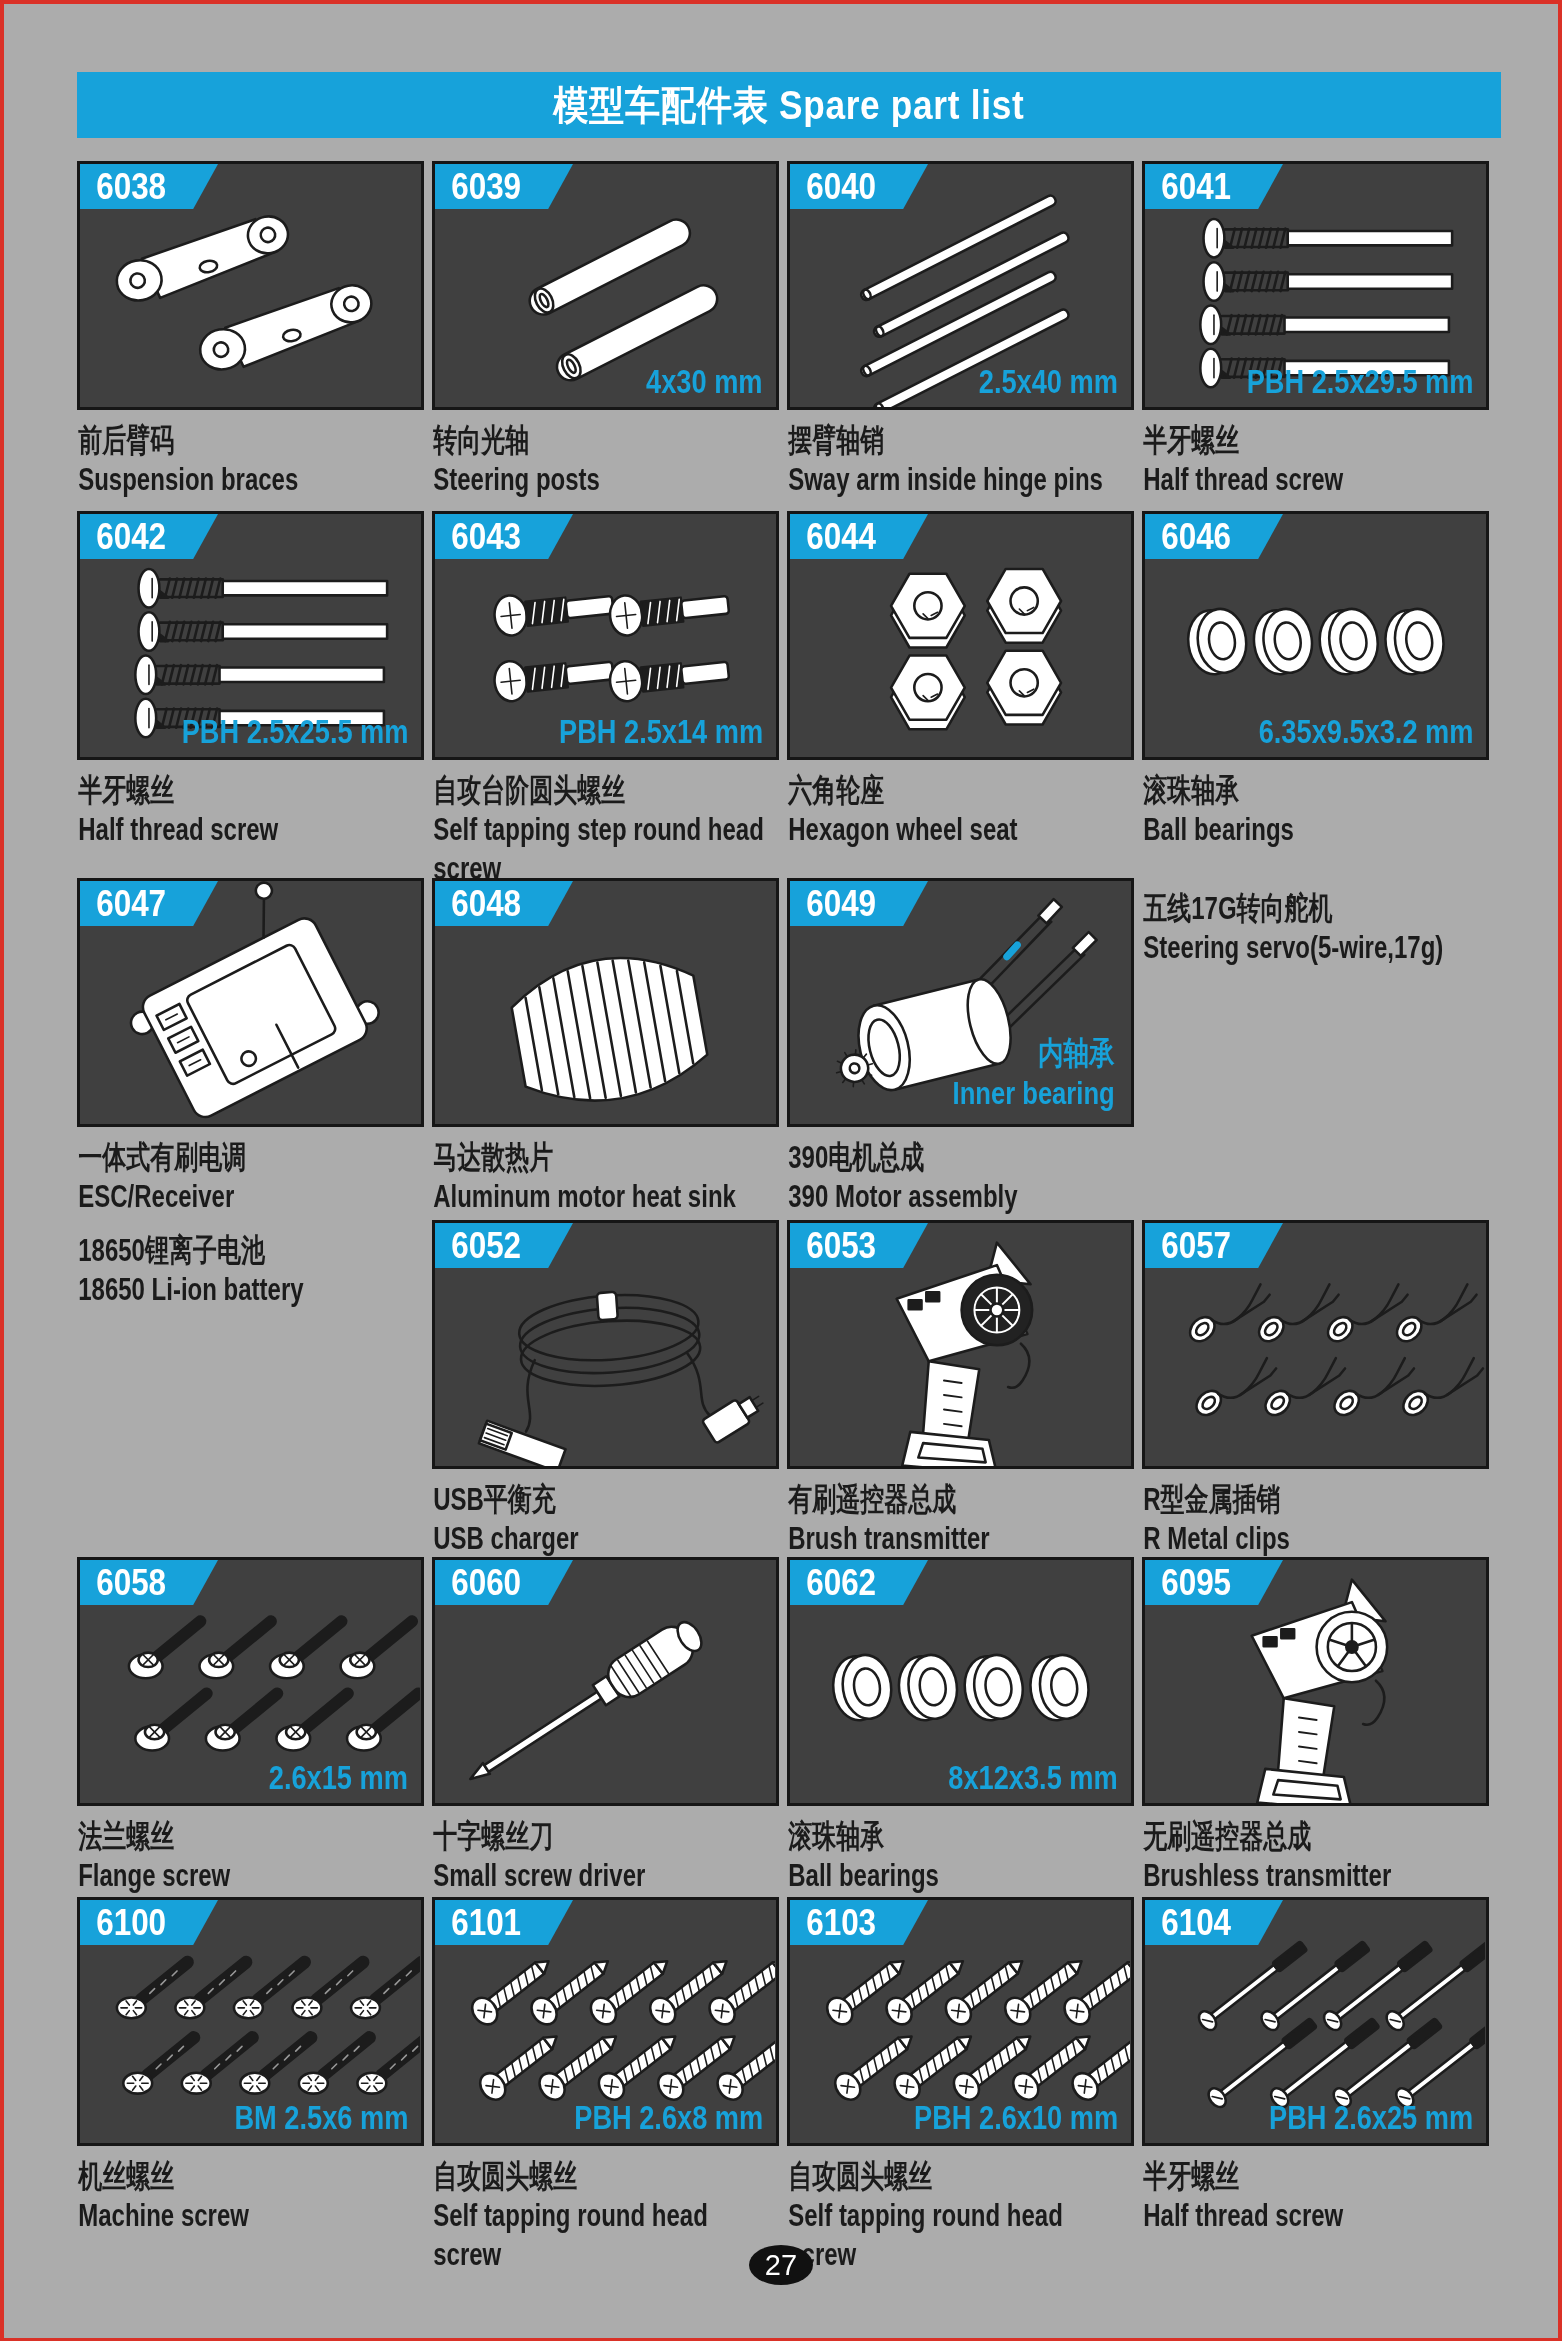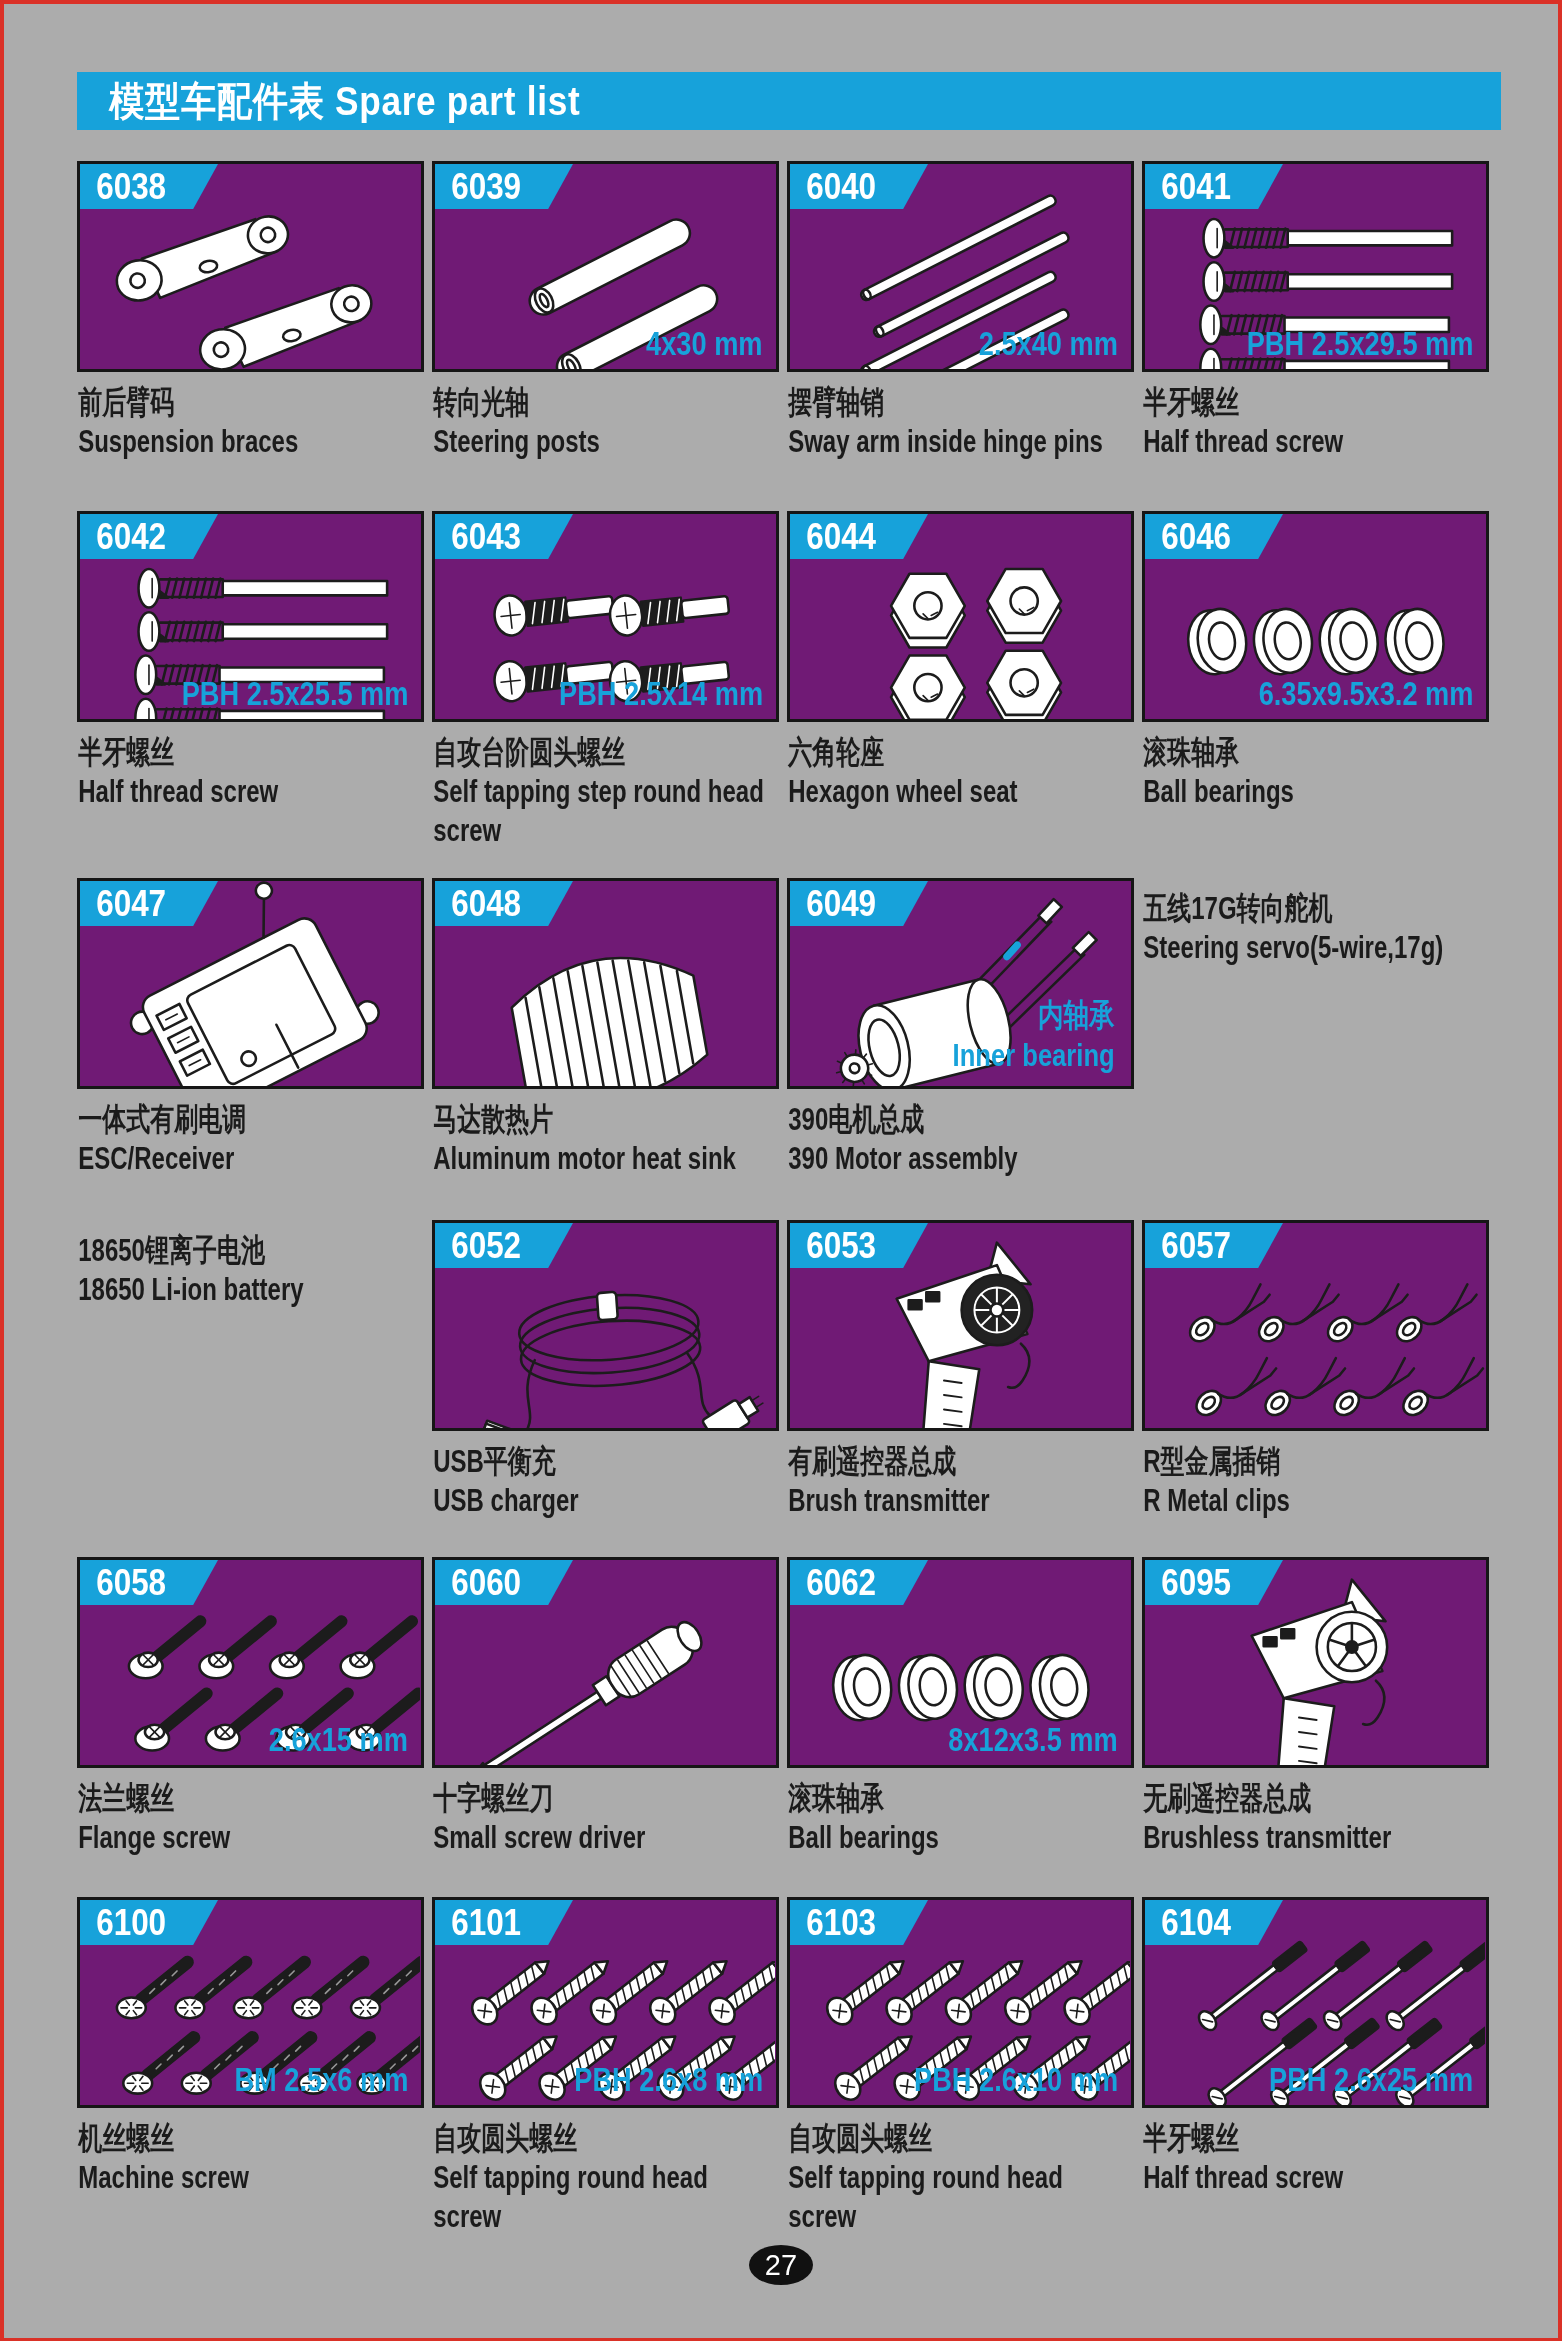--- a/index.html
+++ b/index.html
@@ -4,35 +4,35 @@
 <style>
   html,body{margin:0;padding:0;}
   body{
     width:1562px;height:2342px;position:relative;
     background:#acacac;
     font-family:"Liberation Sans","DejaVu Sans",sans-serif;
     overflow:hidden;
   }
   .frame{position:absolute;inset:0;border:4.8px solid #da3127;box-sizing:border-box;pointer-events:none;z-index:50;}
   .title-bar{
-    position:absolute;left:77px;top:72px;width:1424px;height:58px;
-    background:#17a2da;display:flex;align-items:center;
+    position:absolute;left:77px;top:72px;width:1424px;height:66px;
+    background:#17a2da;display:flex;align-items:center;justify-content:center;
   }
   .title-bar span{
     color:#fff;font-size:40px;font-weight:700;white-space:nowrap;
     display:inline-block;transform:scaleX(.88);letter-spacing:0.8px;
   }
   .grid{
     position:absolute;left:77px;top:161px;
     display:grid;grid-template-columns:repeat(4,347px);column-gap:8px;
     grid-template-rows:350px 367px 342px 337px 340px 377px;
   }
   .cell{position:relative;}
   .box{
-    position:relative;width:347px;height:211px;background:#701a75;
+    position:relative;width:347px;height:249px;background:#404040;
     border:3.2px solid #161616;box-sizing:border-box;overflow:hidden;
   }
   .badge{
     position:absolute;left:0;top:0;width:138px;height:45px;background:#17a2da;
     clip-path:polygon(0 0,100% 0,82% 100%,0 100%);
     display:flex;align-items:center;z-index:3;
   }
   .badge span{
     color:#fff;font-size:37px;font-weight:700;padding-left:19px;
     display:inline-block;transform:scaleX(.85);transform-origin:0 50%;white-space:nowrap;

